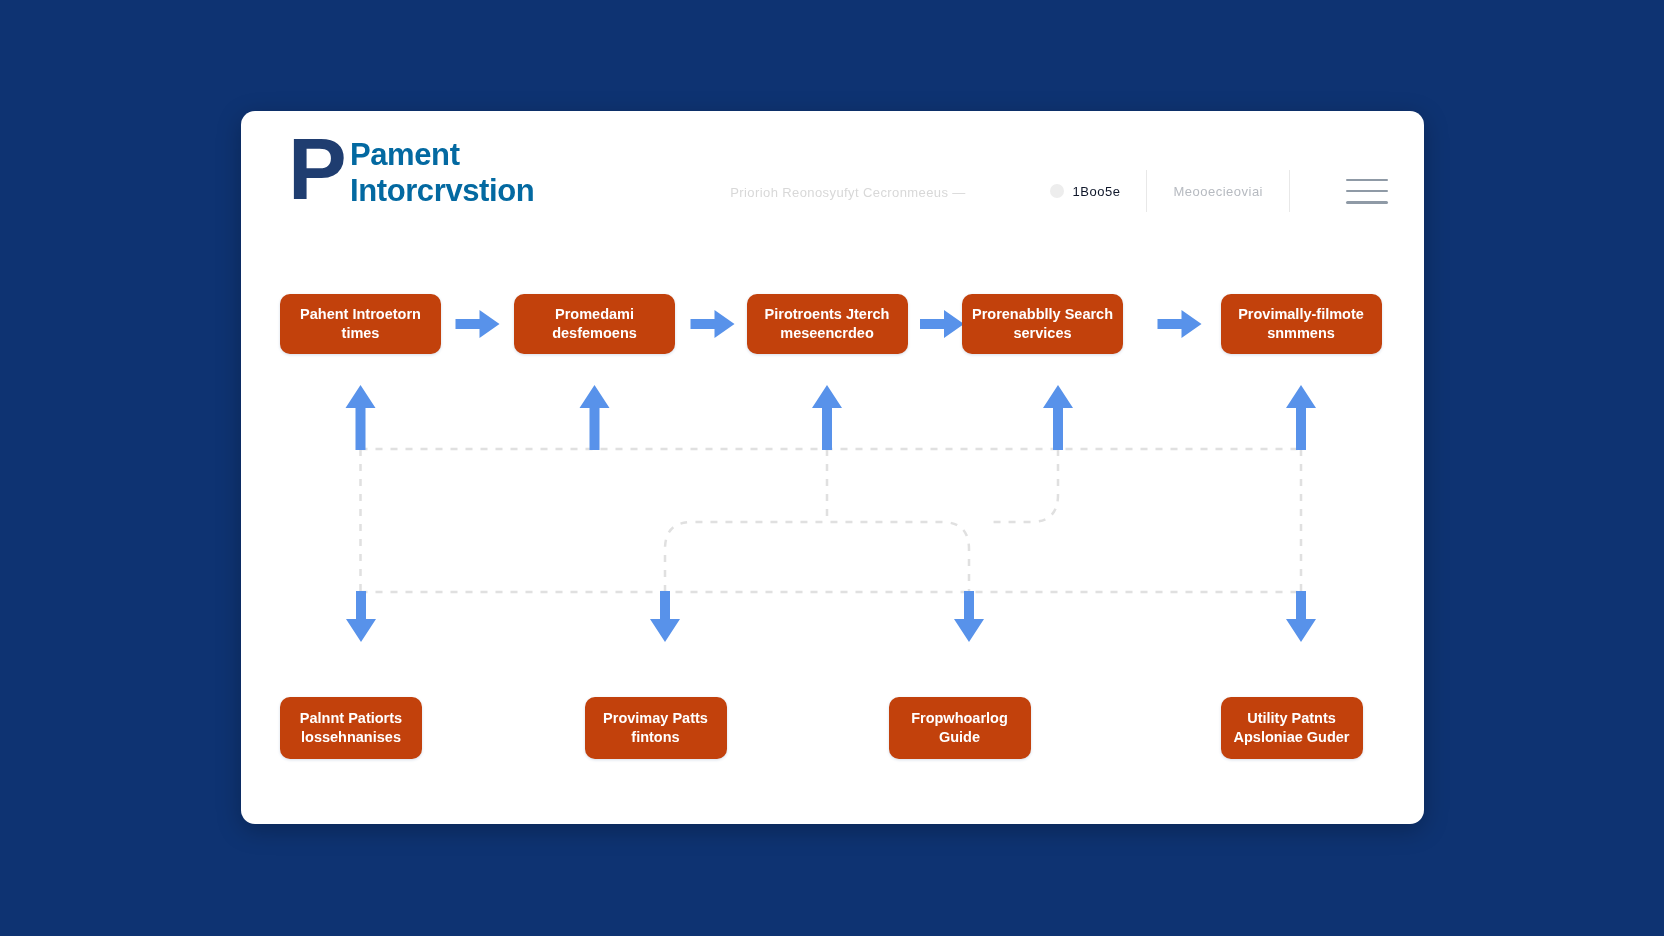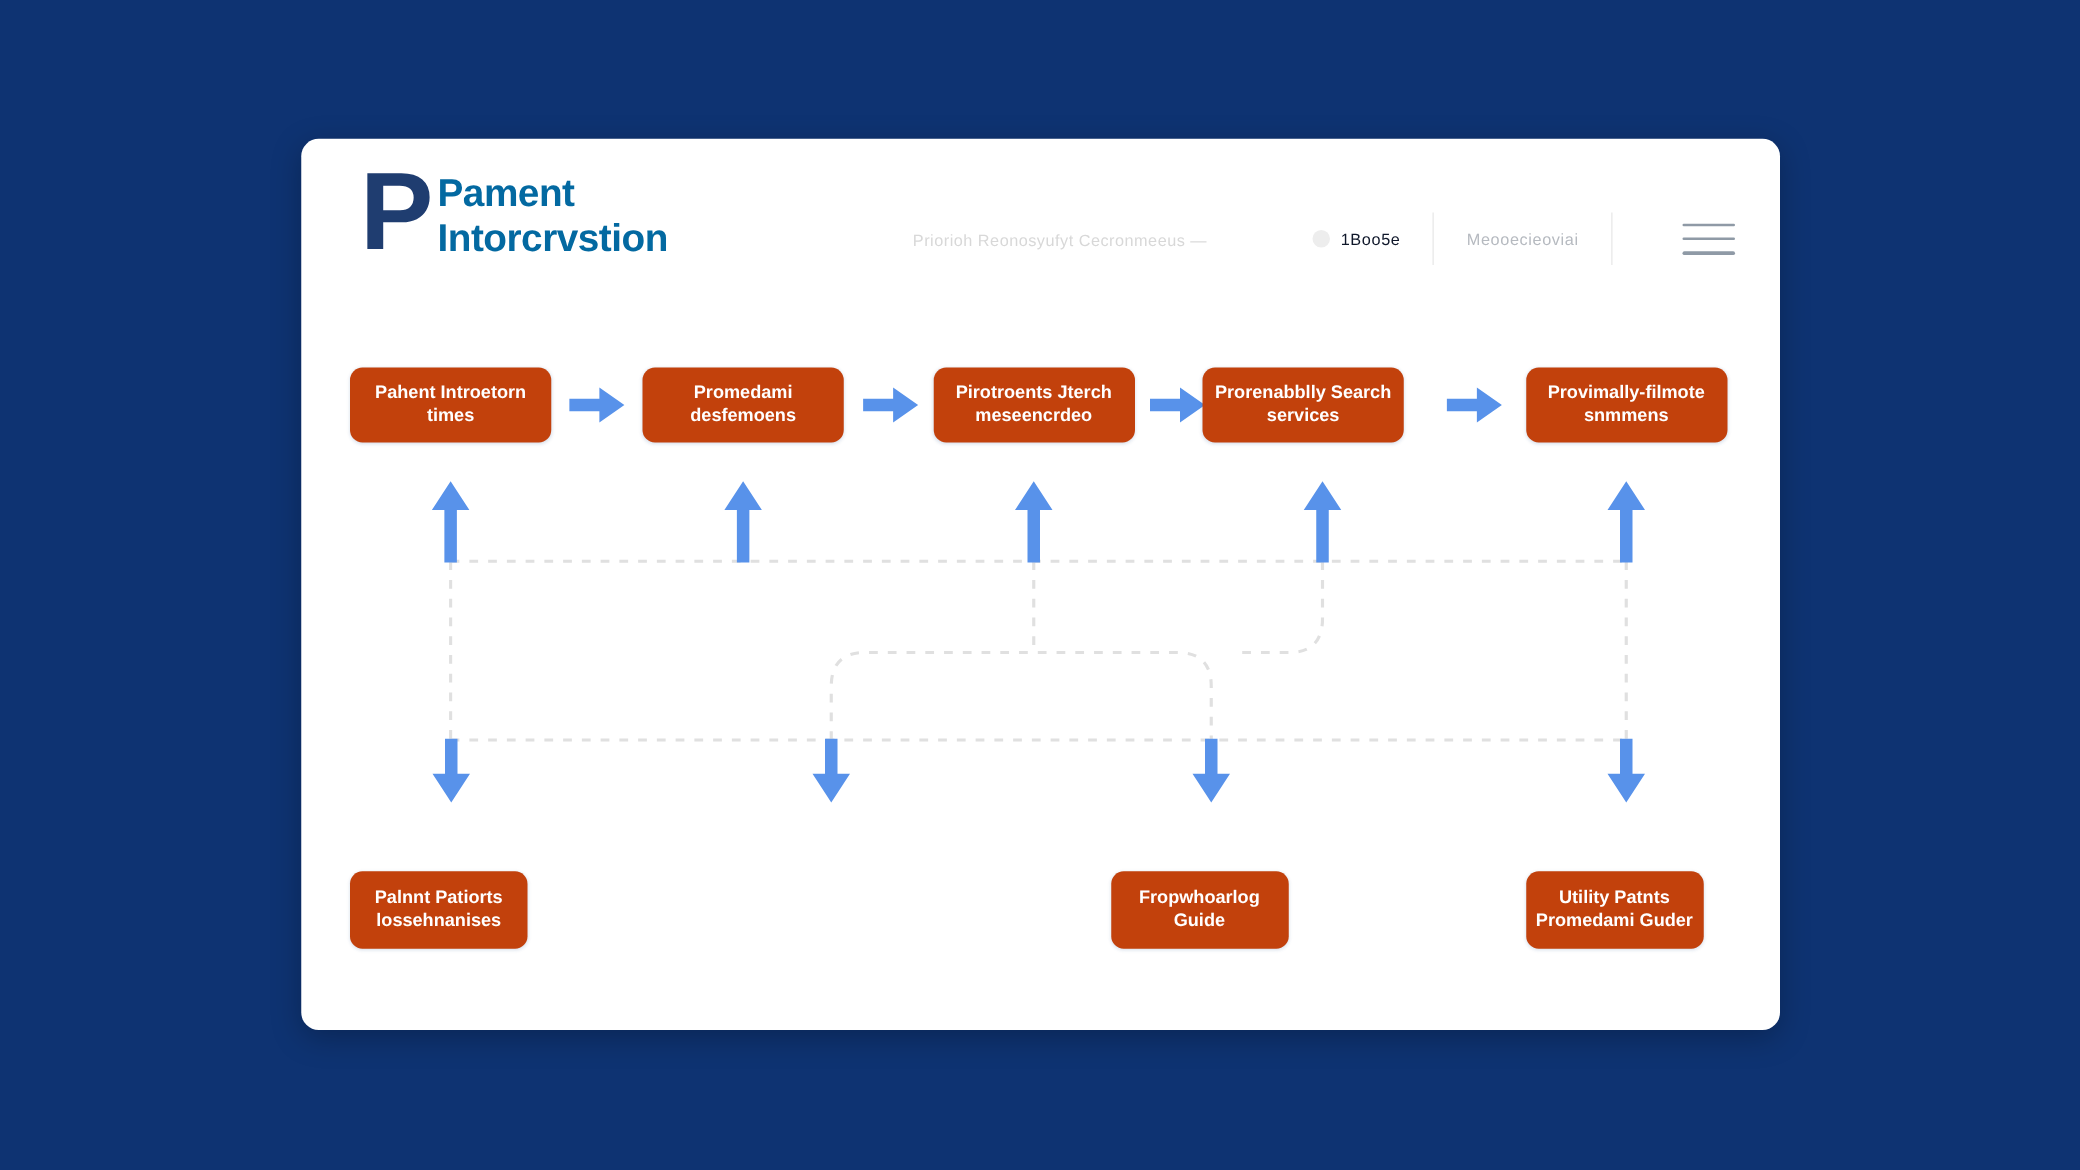--- a/index.html
+++ b/index.html
@@ -135,18 +135,20 @@
 desfemoens</div>
   <div class="node trow t3">Pirotroents Jterch
 meseencrdeo</div>
   <div class="node trow t4">Prorenabblly Search
 services</div>
   <div class="node trow t5">Provimally-filmote
 snmmens</div>
 
   <div class="node brow b1">Palnnt Patiorts
 lossehnanises</div>
+  <div class="node brow b2">Provimay Patts
+fintons</div>
   <div class="node brow b3">Fropwhoarlog
 Guide</div>
   <div class="node brow b4">Utility Patnts
-Promedami Guder</div>
+Apsloniae Guder</div>
 
 </div>
 
 </body></html>

